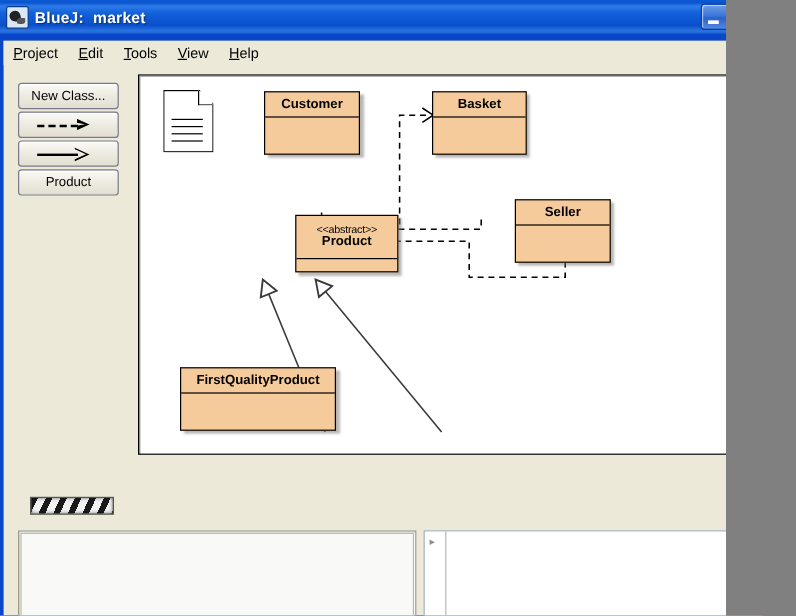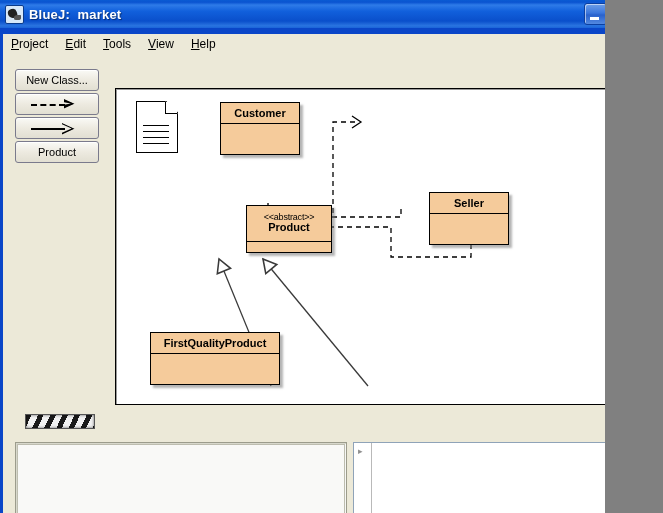--- a/index.html
+++ b/index.html
@@ -109,21 +109,20 @@
     border:1px solid #555;
     background:repeating-linear-gradient(115deg,#1a1a1a 0px,#1a1a1a 5px,#f2f2f2 5px,#f2f2f2 11px);
     box-shadow:inset 0 0 3px rgba(0,0,0,.6);
   }
 
   
   .diagram-wrap{
     position:absolute;left:112px;top:6px;width:534px;height:317px;
     background:#fff;border:1px solid #000;box-sizing:border-box;
     box-shadow:inset 1px 1px 0 #9a9a9a;
-    margin-top:26px;
   }
   .diagram{position:absolute;inset:0;overflow:hidden;}
   .diagram svg{position:absolute;left:0;top:0;}
 
   
   .cbox{
     position:absolute;background:#F5CB9B;border:1px solid #000;box-sizing:border-box;
     box-shadow:3px 3px 2px rgba(120,120,120,.55);
     cursor:default;
   }
@@ -263,20 +262,24 @@
             <div class="ln" style="top:30px;"></div>
             <div class="ln" style="top:36px;"></div>
             <div class="ln" style="top:42px;"></div>
           </div>
 
           <div class="cbox" style="left:104px;top:13px;width:80px;height:53px;">
             <div class="hdr">Customer</div>
             <div class="body"></div>
           </div>
 
+          <div class="cbox" style="left:244px;top:13px;width:79px;height:53px;">
+            <div class="hdr">Basket</div>
+            <div class="body"></div>
+          </div>
 
           <div class="cbox" style="left:313px;top:103px;width:80px;height:53px;">
             <div class="hdr">Seller</div>
             <div class="body"></div>
           </div>
 
           <div class="cbox" style="left:34px;top:243px;width:130px;height:53px;">
             <div class="hdr">FirstQualityProduct</div>
             <div class="body"></div>
           </div>

